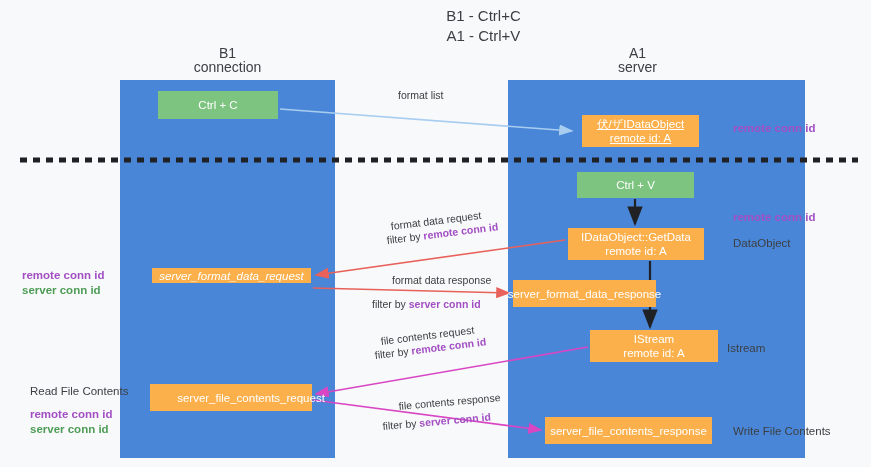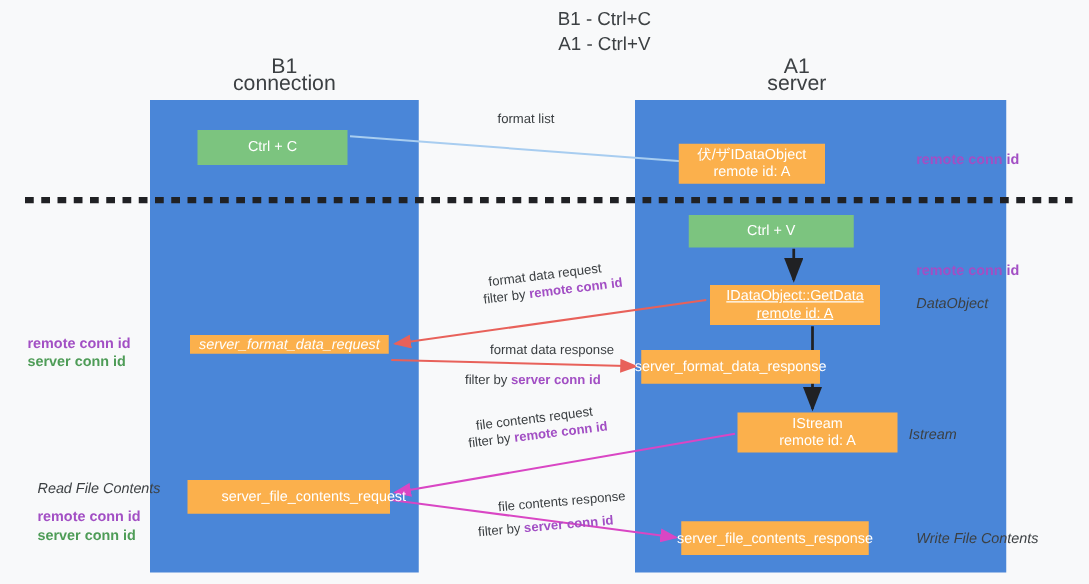--- a/index.html
+++ b/index.html
@@ -14,51 +14,51 @@
   .lane{position:absolute;background:#4a86d8;}
   #lane-left{left:120px;top:80px;width:215px;height:378px;}
   #lane-right{left:508px;top:80px;width:297px;height:378px;}
 
   .title{
     position:absolute;left:0;top:6px;width:871px;
     text-align:center;color:#3c4043;font-size:15px;line-height:20px;margin-left:48px;
   }
   .lane-head{
     position:absolute;text-align:center;color:#3c4043;
-    font-size:17px;line-height:14px;
+    font-size:14px;line-height:14px;
   }
   #head-left{left:150px;top:46px;width:155px;}
   #head-right{left:560px;top:46px;width:155px;}
 
   .node{
     position:absolute;display:flex;flex-direction:column;
     align-items:center;justify-content:center;
     color:#ffffff;font-size:11.5px;line-height:14px;text-align:center;
     box-sizing:border-box;
   }
   .node.green{background:#7cc47f;}
   .node.orange{background:#fbb košil;}
   .node.orange{background:#fbb04c;}
 
-  #n-ctrlc{left:158px;top:104px;width:120px;height:28px;}
-  #n-dataobject{left:543px;top:115px;width:117px;height:32px;}
-  #n-ctrlv{left:551px;top:172px;width:132px;height:26px;}
-  #n-getdata{left:568px;top:228px;width:136px;height:32px;text-decoration:underline;}
+  #n-ctrlc{left:158px;top:91px;width:120px;height:28px;}
+  #n-dataobject{left:582px;top:115px;width:117px;height:32px;text-decoration:underline;}
+  #n-ctrlv{left:577px;top:172px;width:117px;height:26px;}
+  #n-getdata{left:568px;top:228px;width:136px;height:32px;}
   #n-sfdreq{left:152px;top:268px;width:159px;height:15px;font-style:italic;}
   #n-sfdresp{left:513px;top:280px;width:143px;height:27px;}
   #n-istream{left:590px;top:330px;width:128px;height:32px;}
   #n-sfcreq{left:150px;top:384px;width:162px;height:27px;padding-left:40px;}
-  #n-sfcresp{left:545px;top:417px;width:150px;height:27px;}
+  #n-sfcresp{left:545px;top:417px;width:167px;height:27px;}
 
   .side{
     position:absolute;font-size:11.5px;line-height:15px;color:#3c4043;
   }
   .purple{color:#a24fc4;font-weight:bold;}
   .green-t{color:#4e9c57;font-weight:bold;}
-  .plain{color:#3c4043;font-style:italic;}
+  .plain{color:#3c4043;}
 
   #s-remote1{left:733px;top:121px;}
   #s-remote2{left:733px;top:210px;}
   #s-dataobject{left:733px;top:236px;}
   #s-istream{left:727px;top:341px;}
   #s-write{left:733px;top:424px;}
 
   #s-left-1{left:22px;top:268px;}
   #s-left-2{left:30px;top:384px;}
 

